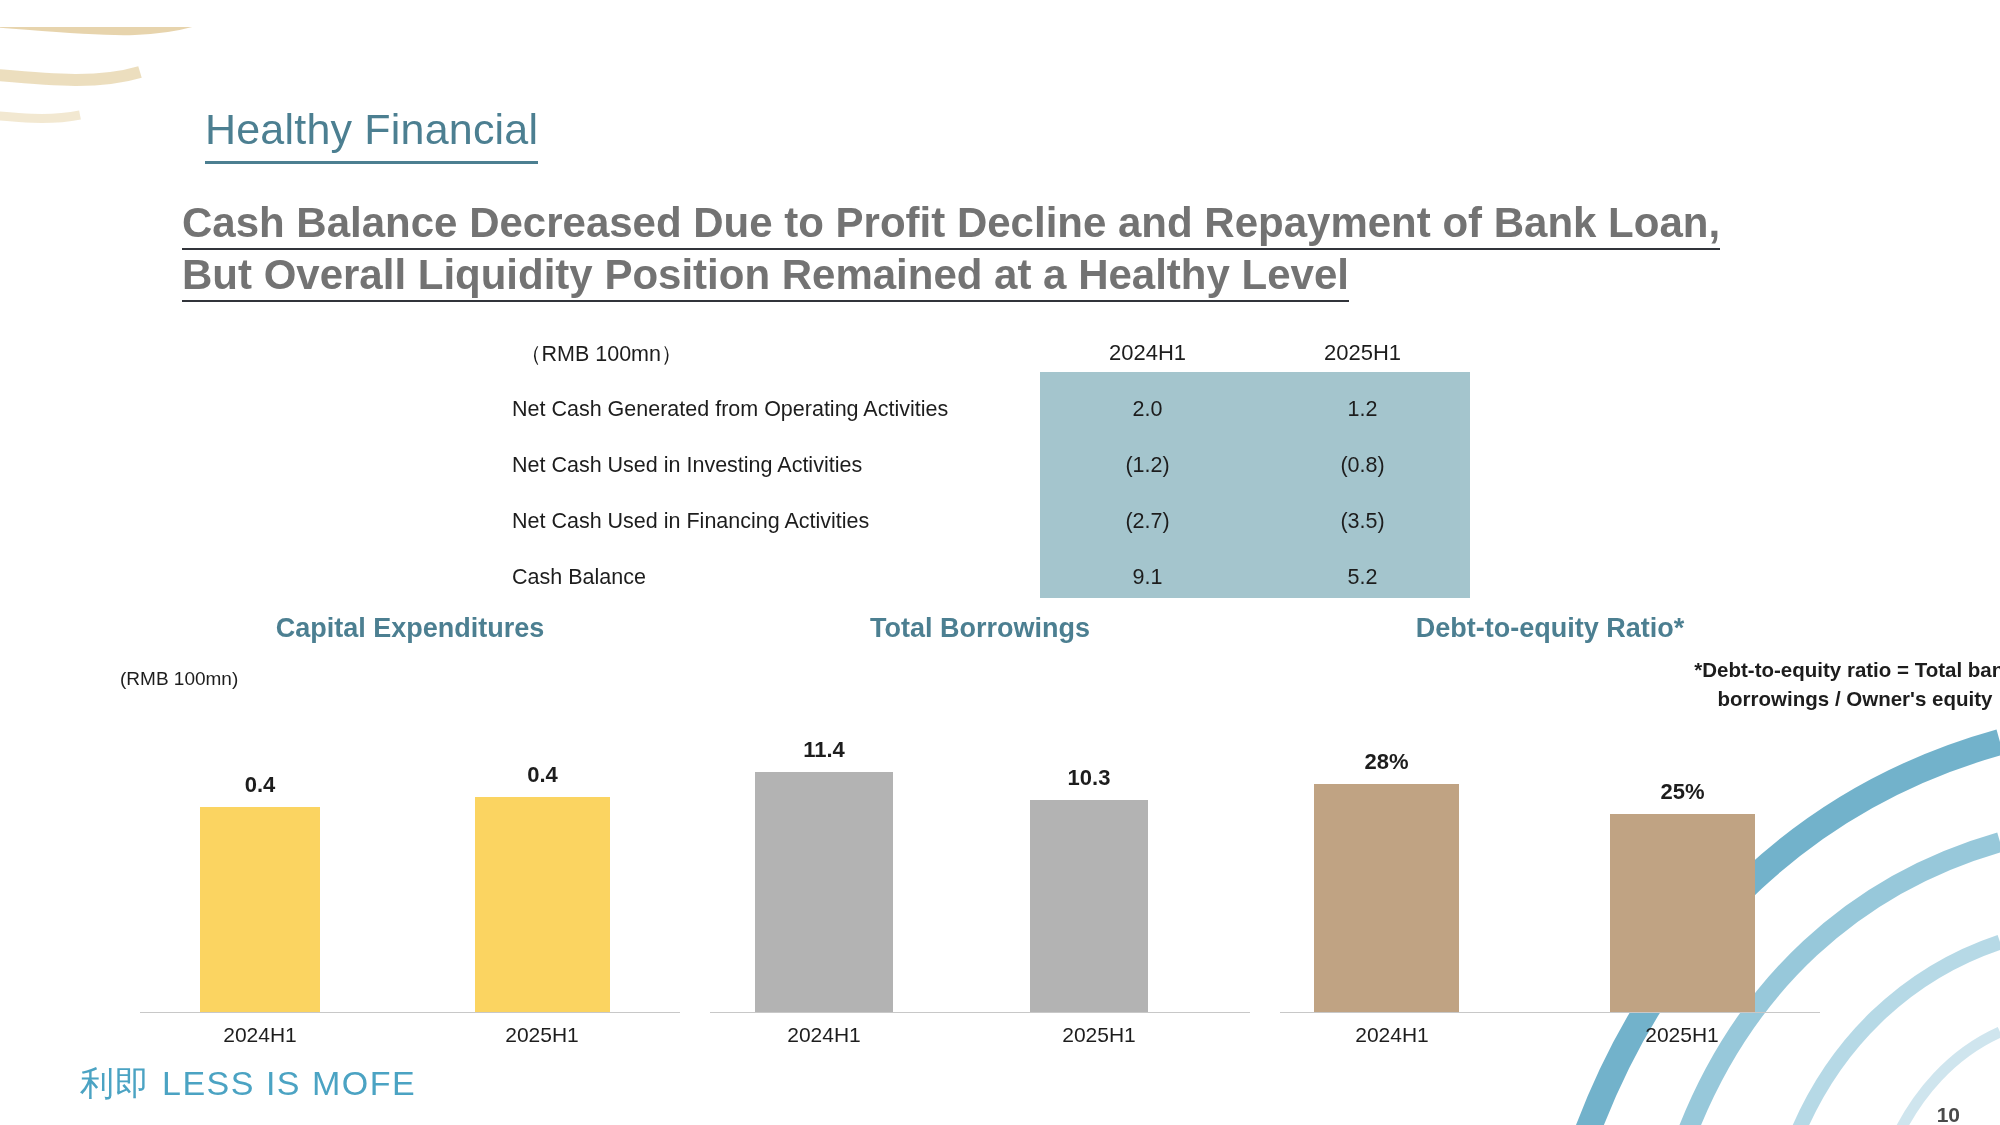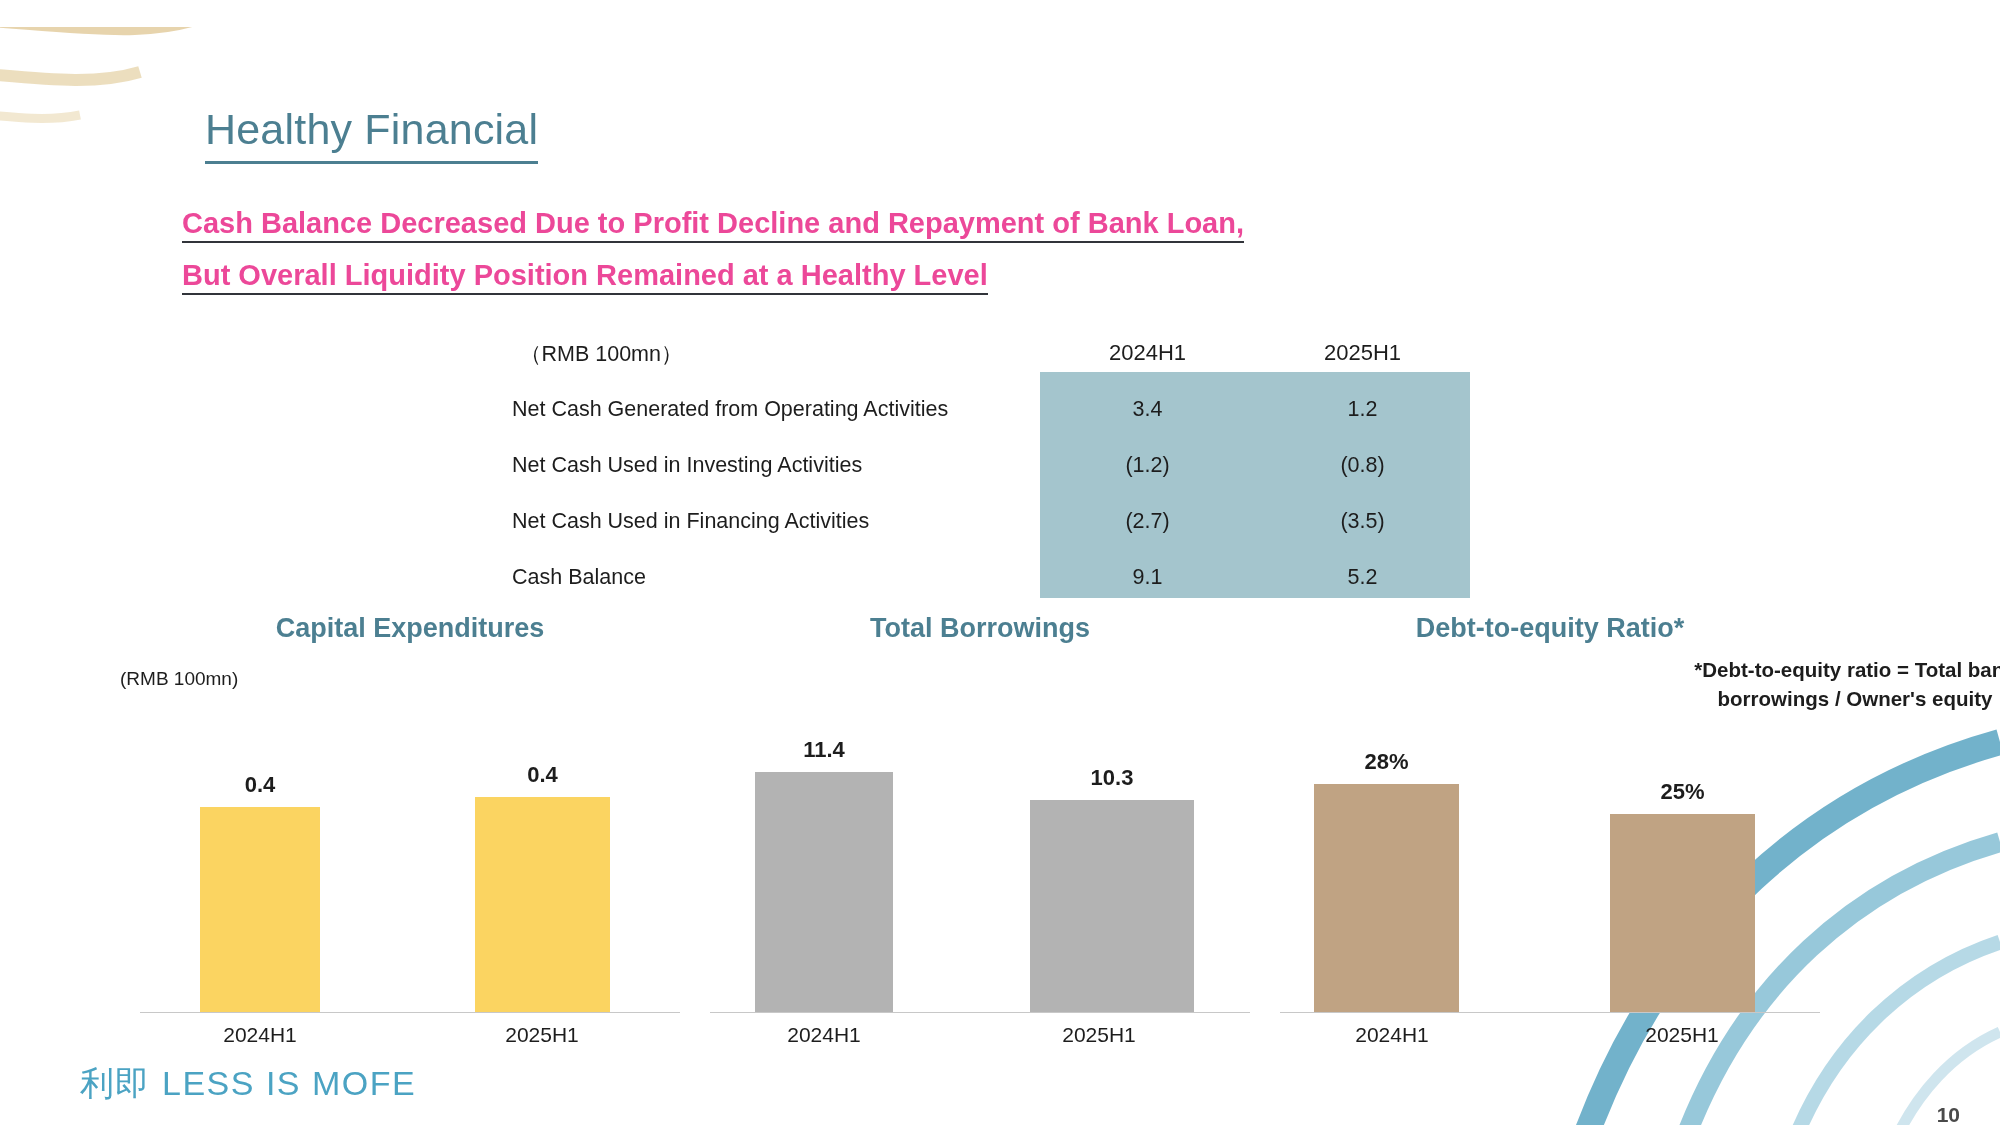--- a/index.html
+++ b/index.html
@@ -54,23 +54,23 @@
     letter-spacing: .2px;
     padding-bottom: 7px;
     display: inline-block;
     border-bottom: 3px solid #4c7f91;
   }
   .subtitle {
     position: absolute;
     left: 182px;
     top: 170px;
     width: 1600px;
-    font-size: 29px;
+    font-size: 42px;
     line-height: 52px;
-    color: #ec4899;
+    color: #737373;
     font-weight: 700;
   }
   .subtitle .ln {
     display: inline;
     border-bottom: 2px solid #31343a;
     padding-bottom: 2px;
     box-decoration-break: clone;
     -webkit-box-decoration-break: clone;
   }
 
@@ -263,21 +263,21 @@
 
   <div class="cash-highlight"></div>
   <div class="cash-table">
     <div class="ct-row ct-head">
       <div class="ct-unit">（RMB 100mn）</div>
       <div class="ct-val">2024H1</div>
       <div class="ct-val">2025H1</div>
     </div>
     <div class="ct-row">
       <div class="ct-label">Net Cash Generated from Operating Activities</div>
-      <div class="ct-val">3.4</div>
+      <div class="ct-val">2.0</div>
       <div class="ct-val">1.2</div>
     </div>
     <div class="ct-row">
       <div class="ct-label">Net Cash Used in Investing Activities</div>
       <div class="ct-val">(1.2)</div>
       <div class="ct-val">(0.8)</div>
     </div>
     <div class="ct-row">
       <div class="ct-label">Net Cash Used in Financing Activities</div>
       <div class="ct-val">(2.7)</div>
@@ -310,21 +310,21 @@
       </div>
     </div>
 
     <div class="chart-block c2">
       <div class="chart-title">Total Borrowings</div>
       <div class="plot">
         <div class="axis-line"></div>
         <div class="bar" style="left:55px; width:138px; height:240px; background:#b3b3b3;">
           <span class="bar-value">11.4</span>
         </div>
-        <div class="bar" style="left:330px; width:164px; height:212px; background:#b3b3b3;">
+        <div class="bar" style="left:330px; width:118px; height:212px; background:#b3b3b3;">
           <span class="bar-value">10.3</span>
         </div>
       </div>
       <div class="tick-labels">
         <div class="tick" style="left:124px;">2024H1</div>
         <div class="tick" style="left:399px;">2025H1</div>
       </div>
     </div>
 
     <div class="chart-block c3">

